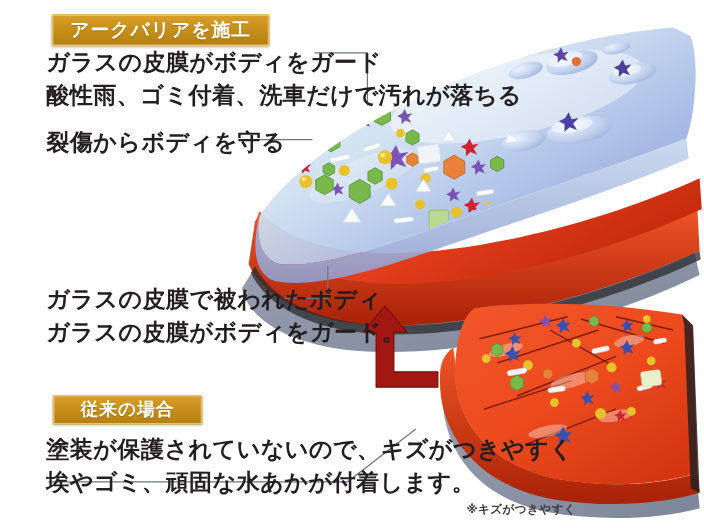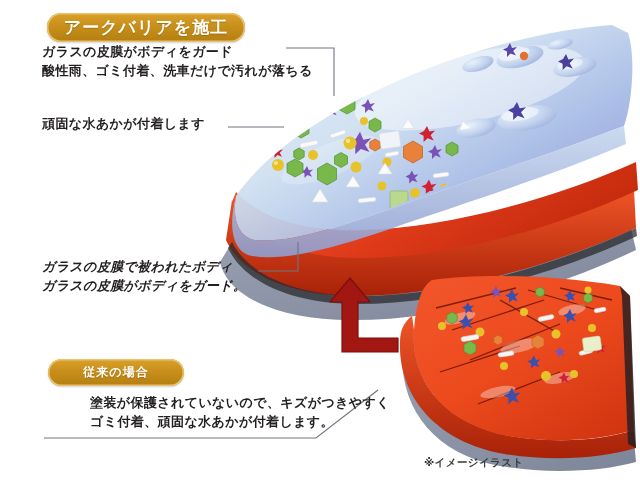--- a/index.html
+++ b/index.html
@@ -14,46 +14,46 @@
     overflow:hidden;
     background:#ffffff;
   }
   #art{position:absolute;left:0;top:0;width:640px;height:480px;}
 
   
   .badge{
     position:absolute;
     display:flex;align-items:center;justify-content:center;
     box-sizing:border-box;
-    border-radius:14px;
+    border-radius:2px;
     background:linear-gradient(180deg,#d9a12a 0%,#c8901a 45%,#b47f12 100%);
     box-shadow:inset 0 0 0 1.5px #e8c271, 0 1px 2px rgba(0,0,0,.18);
     color:#ffffff;
     font-weight:bold;
     letter-spacing:1px;
     text-shadow:0 1px 1px rgba(120,80,0,.45);
   }
   #badge-arcbarrier{left:47px;top:13px;width:198px;height:29px;font-size:17px;}
-  #badge-conventional{left:48px;top:359px;width:136px;height:27px;font-size:12px;}
+  #badge-conventional{left:48px;top:359px;width:136px;height:27px;font-size:16px;}
 
   
   .callout{
     position:absolute;
     color:#231f20;
     font-weight:bold;
-    font-size:13px;
+    font-size:21px;
     line-height:1.45;
     letter-spacing:.4px;
     white-space:nowrap;
   }
   .callout div{display:block;}
   #callout-guard{left:42px;top:43px;}
   #callout-wash{left:42px;top:115px;}
-  #callout-film{left:42px;top:258px;font-style:italic;}
-  #callout-conventional{left:42px;top:394px;margin-left:48px;}
+  #callout-film{left:42px;top:258px;}
+  #callout-conventional{left:42px;top:394px;}
 
   #disclaimer{
     position:absolute;left:424px;top:456px;
     font-size:10.5px;font-weight:bold;color:#3a3a3a;
     letter-spacing:.4px;white-space:nowrap;
   }
 </style>
 </head>
 <body>
 
@@ -339,30 +339,30 @@
   </svg>
 
   <div class="badge" id="badge-arcbarrier">アークバリアを施工</div>
 
   <div class="callout" id="callout-guard">
     <div>ガラスの皮膜がボディをガード</div>
     <div>酸性雨、ゴミ付着、洗車だけで汚れが落ちる</div>
   </div>
 
   <div class="callout" id="callout-wash">
-    <div>頑固な水あかが付着します</div>
+    <div>裂傷からボディを守る</div>
   </div>
 
   <div class="callout" id="callout-film">
     <div>ガラスの皮膜で被われたボディ</div>
     <div>ガラスの皮膜がボディをガード。</div>
   </div>
 
   <div class="badge" id="badge-conventional">従来の場合</div>
 
   <div class="callout" id="callout-conventional">
     <div>塗装が保護されていないので、キズがつきやすく</div>
-    <div>ゴミ付着、頑固な水あかが付着します。</div>
+    <div>埃やゴミ、頑固な水あかが付着します。</div>
   </div>
 
-  <div id="disclaimer">※イメージイラスト</div>
+  <div id="disclaimer">※キズがつきやすく</div>
 
 </div>
 
 </body></html>

